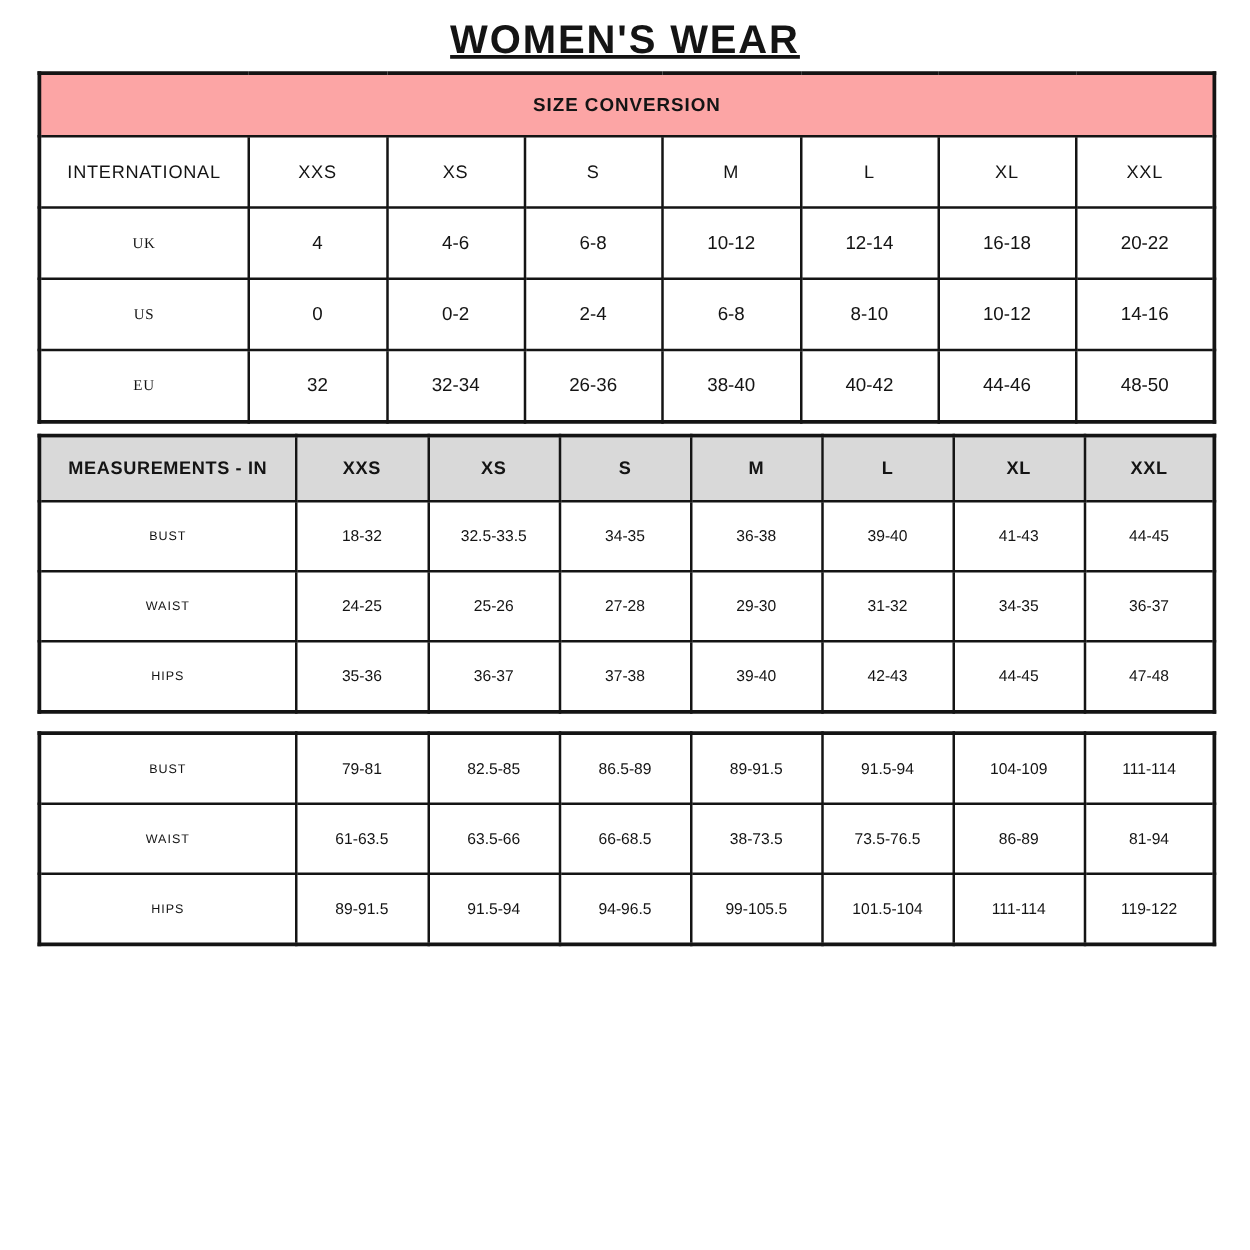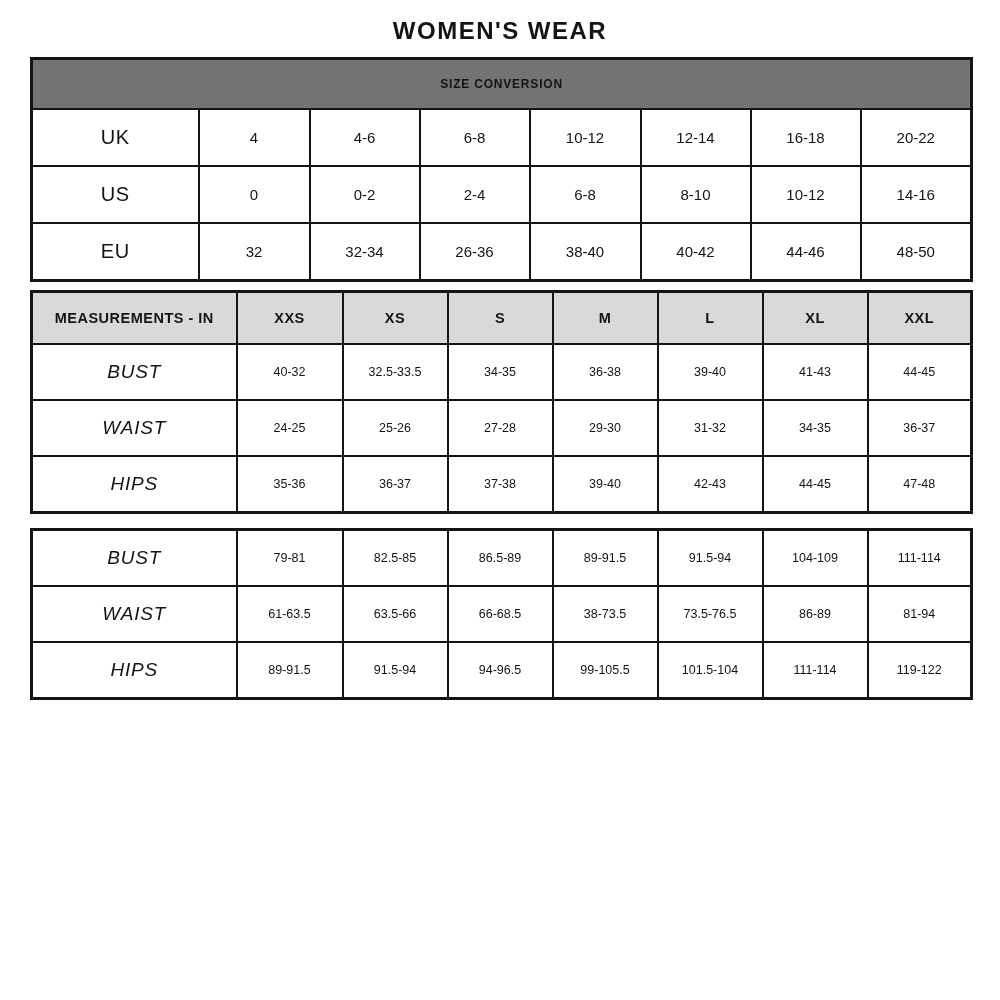--- a/index.html
+++ b/index.html
@@ -12,64 +12,65 @@
     color: #141414;
     -webkit-font-smoothing: antialiased;
   }
   .page {
     width: 940px;
     margin: 0 auto;
     padding-top: 1px;
   }
   h1.page-title {
     text-align: center;
-    font-size: 24px;
+    font-size: 32px;
     font-weight: bold;
     letter-spacing: 1.5px;
     margin: 16px 0 12px 0;
     line-height: 28px;
+    text-decoration: underline;
   }
   table.tbl {
     width: 940px;
     border-collapse: collapse;
     table-layout: fixed;
     border: 3px solid #141414;
   }
   table.tbl td {
     border: 2px solid #141414;
     text-align: center;
     vertical-align: middle;
     padding: 0;
     overflow: hidden;
     white-space: nowrap;
   }
   
   .t1 { margin-bottom: 8px; }
   .t1 td { height: 55px; font-size: 15px; }
   .t1 tr.band td {
     height: 48px;
-    background: #737373;
+    background: #fca5a5;
     font-weight: bold;
-    font-size: 12px;
+    font-size: 15px;
     letter-spacing: 0.8px;
   }
   .t1 tr.colhead td { font-size: 14.5px; letter-spacing: 0.6px; }
-  .t1 td.rowlabel { font-size: 20px; letter-spacing: 0.6px; }
+  .t1 td.rowlabel { font-size: 12px; letter-spacing: 0.6px; font-family: Liberation Serif, serif; }
   
   .t2, .t3 { }
   .t2 { margin-bottom: 14px; padding-left: 21px; }
   .t2 td, .t3 td { height: 54px; font-size: 12.5px; }
   .t2 tr.band td, .t3 tr.band td {
     height: 50px;
     background: #d9d9d9;
     font-weight: bold;
     font-size: 14.5px;
     letter-spacing: 0.5px;
   }
-  .t2 td.rowlabel, .t3 td.rowlabel { font-size: 19px; letter-spacing: 0.8px; font-style: italic; }
+  .t2 td.rowlabel, .t3 td.rowlabel { font-size: 10px; letter-spacing: 0.8px; }
 </style>
 </head>
 <body>
 
 <div class="page">
 
   <h1 class="page-title">WOMEN'S WEAR</h1>
 
   <table class="tbl t1">
     <colgroup>
@@ -78,20 +79,30 @@
         <col style="width:110px">
         <col style="width:110px">
       <col style="width:111px">
         <col style="width:110px">
         <col style="width:110px">
       <col style="width:111px">
     </colgroup>
     <tbody>
       <tr class="band">
         <td colspan="8">SIZE CONVERSION</td>
+      </tr>
+      <tr class="colhead">
+        <td>INTERNATIONAL</td>
+        <td>XXS</td>
+        <td>XS</td>
+        <td>S</td>
+        <td>M</td>
+        <td>L</td>
+        <td>XL</td>
+        <td>XXL</td>
       </tr>
       <tr>
         <td class="rowlabel">UK</td>
         <td>4</td>
         <td>4-6</td>
         <td>6-8</td>
         <td>10-12</td>
         <td>12-14</td>
         <td>16-18</td>
         <td>20-22</td>
@@ -136,21 +147,21 @@
         <td>XXS</td>
         <td>XS</td>
         <td>S</td>
         <td>M</td>
         <td>L</td>
         <td>XL</td>
         <td>XXL</td>
       </tr>
       <tr>
         <td class="rowlabel">BUST</td>
-        <td>40-32</td>
+        <td>18-32</td>
         <td>32.5-33.5</td>
         <td>34-35</td>
         <td>36-38</td>
         <td>39-40</td>
         <td>41-43</td>
         <td>44-45</td>
       </tr>
       <tr>
         <td class="rowlabel">WAIST</td>
         <td>24-25</td>

